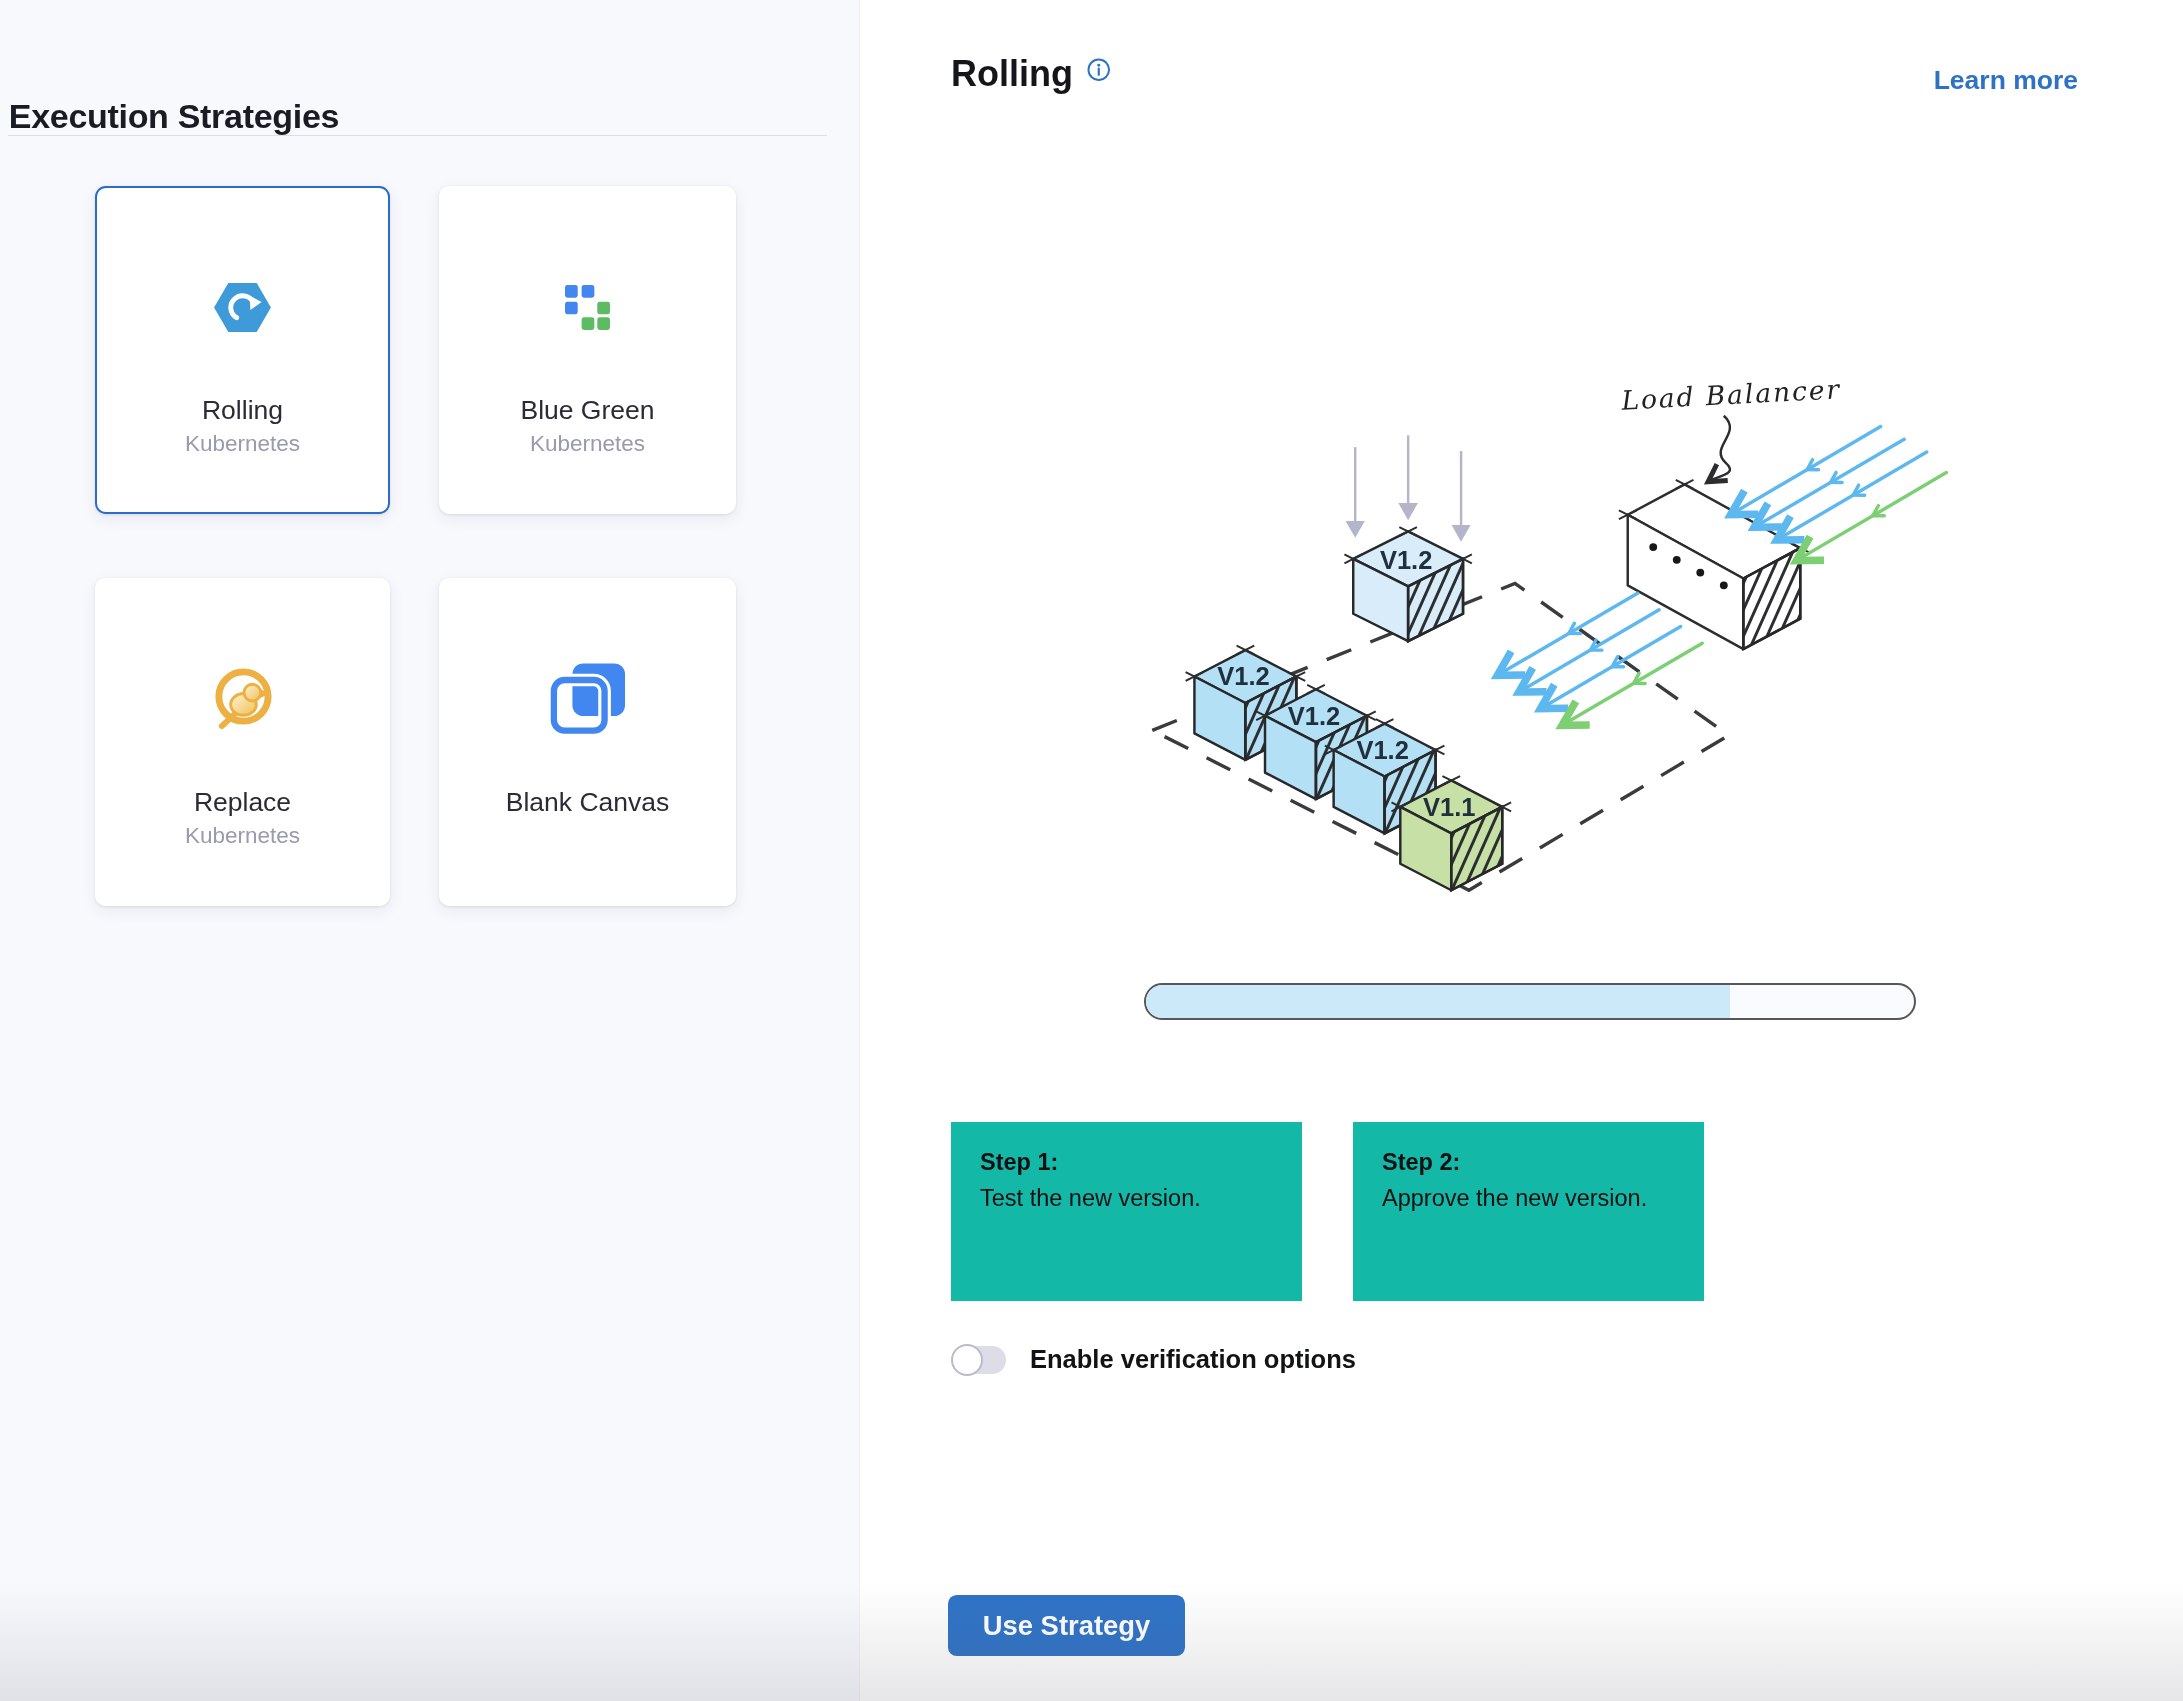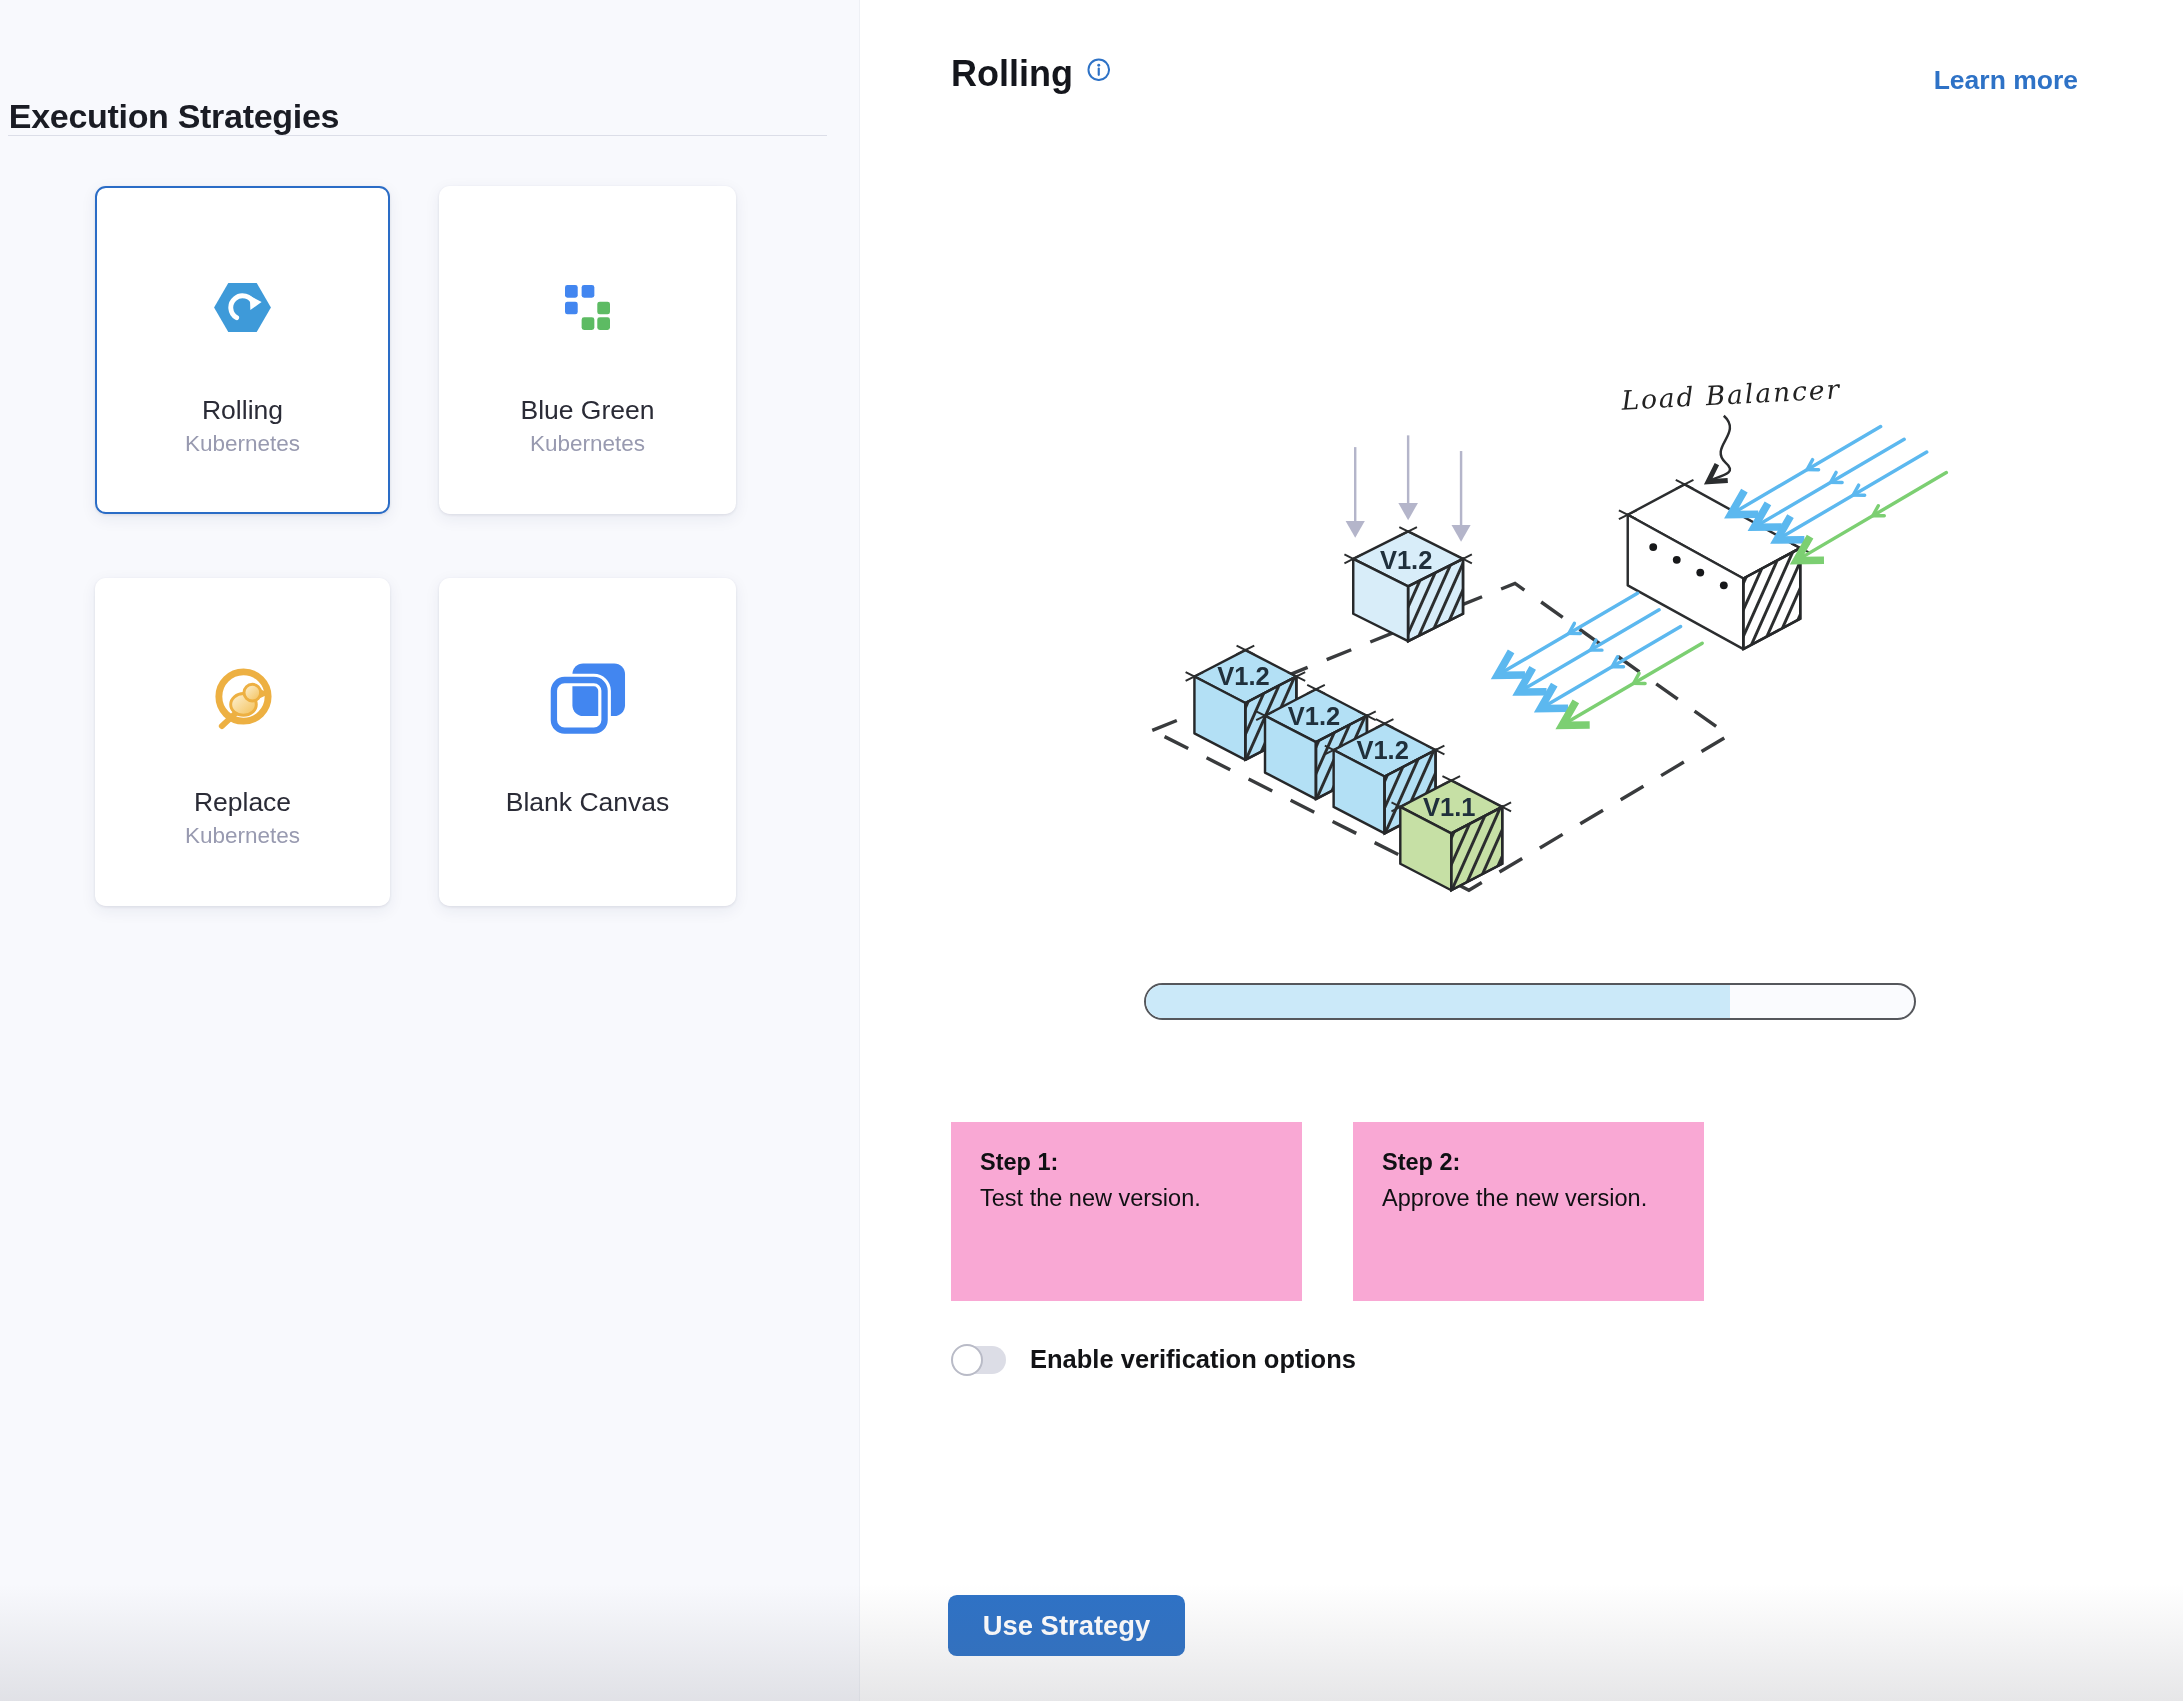--- a/index.html
+++ b/index.html
@@ -52,21 +52,21 @@
 
   .progress{
     position:absolute;left:284px;top:983px;width:772px;height:37px;
     border:2.9px solid #55575c;border-radius:20.6px;background:#fafbfe;
     overflow:hidden;box-sizing:border-box;
   }
   .progress-fill{height:100%;background:#cbe9f9;width:76%;}
 
   .steps{position:absolute;left:91px;top:1122px;display:flex;gap:51px;}
   .step-card{
-    width:351px;height:179px;background:#f9a8d4;box-sizing:border-box;
+    width:351px;height:179px;background:#14b8a6;box-sizing:border-box;
     padding:26.5px 29px;
   }
   .step-title{font-size:23.5px;font-weight:700;color:#0f1013;line-height:27.4px;}
   .step-desc{margin-top:8.8px;font-size:23.5px;color:#0f1013;line-height:27.4px;}
 
   .toggle-row{position:absolute;left:93px;top:1345px;display:flex;align-items:center;gap:24px;cursor:pointer;}
   .toggle{width:53px;height:28px;background:#dcdde6;border-radius:14.7px;position:relative;}
   .toggle-knob{
     position:absolute;left:-2px;top:-2px;width:32px;height:32px;border-radius:50%;
     background:#fff;border:2px solid #b9bbc7;box-sizing:border-box;

